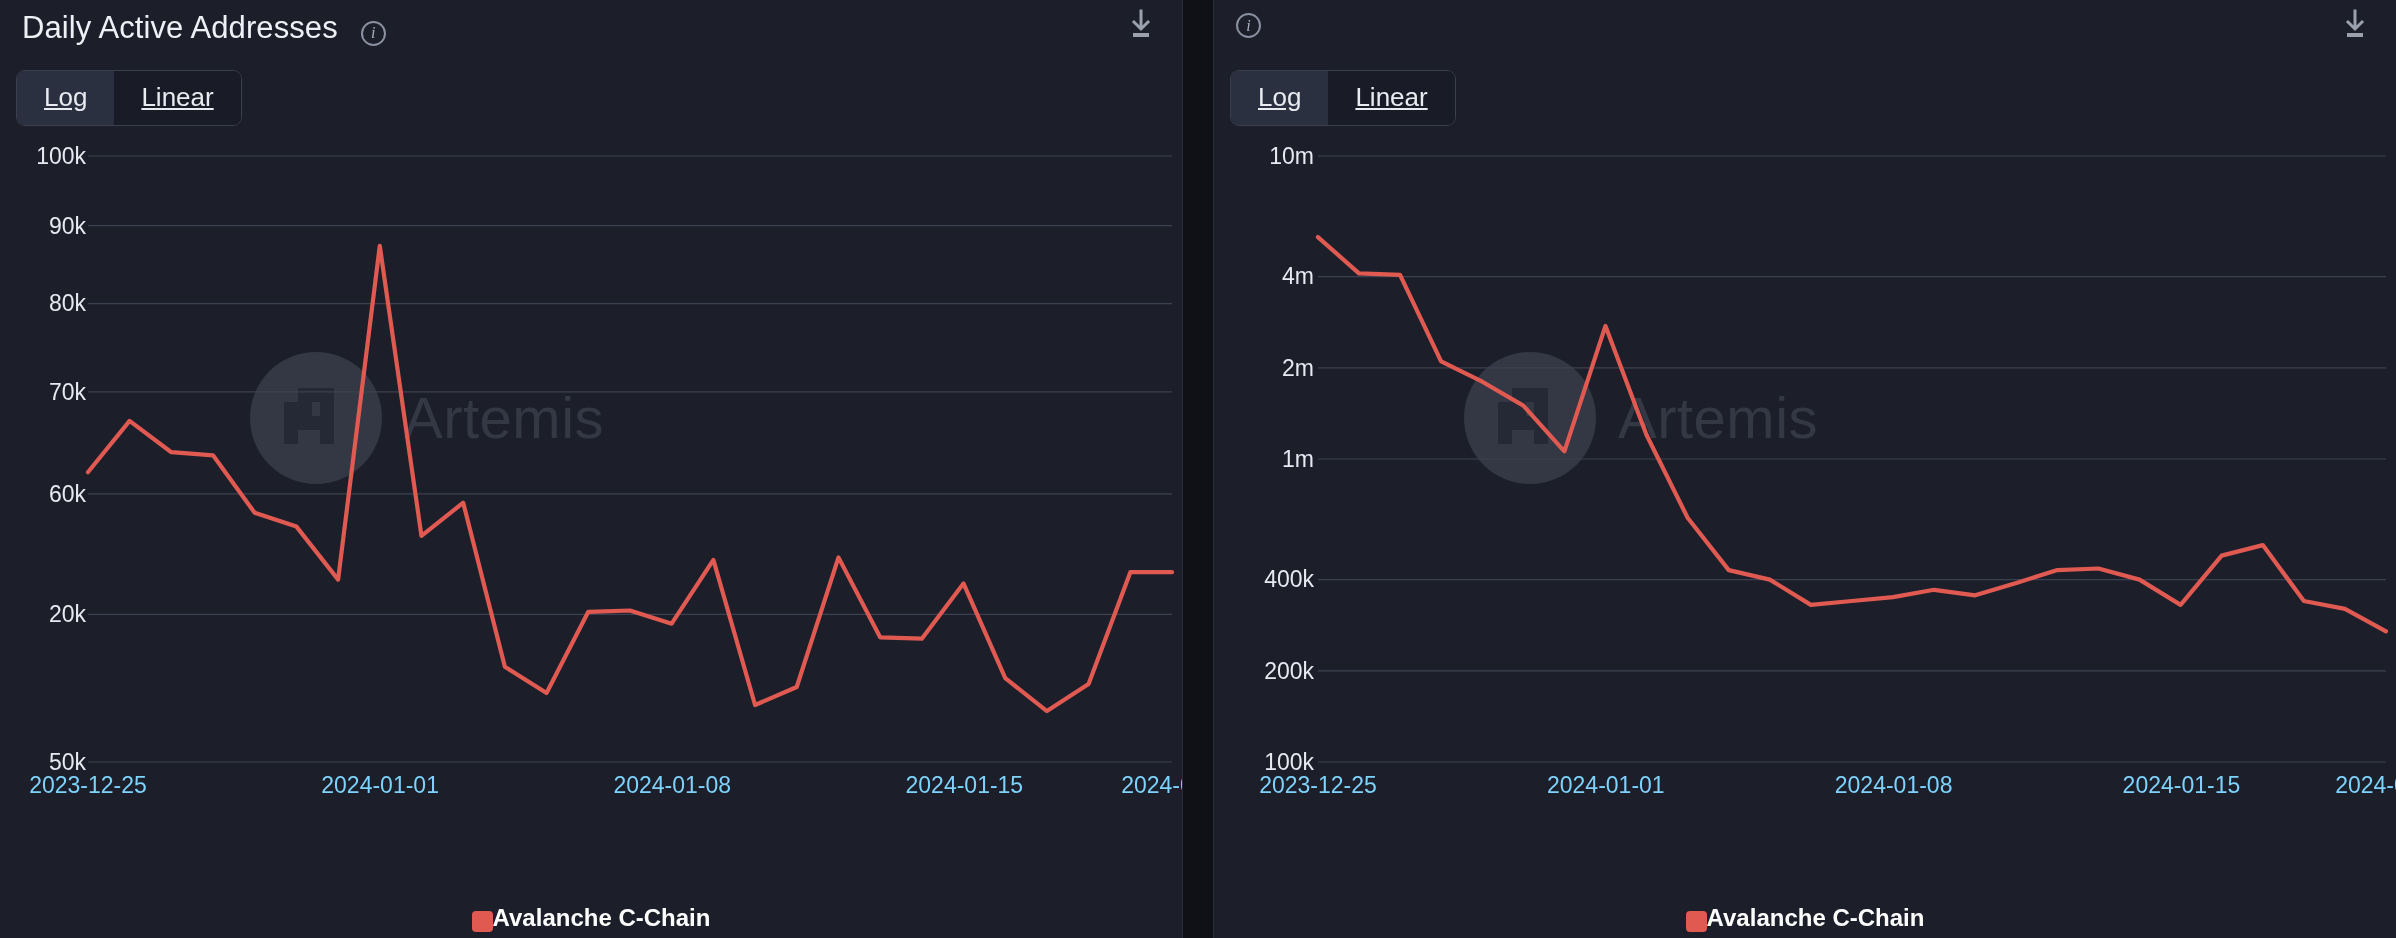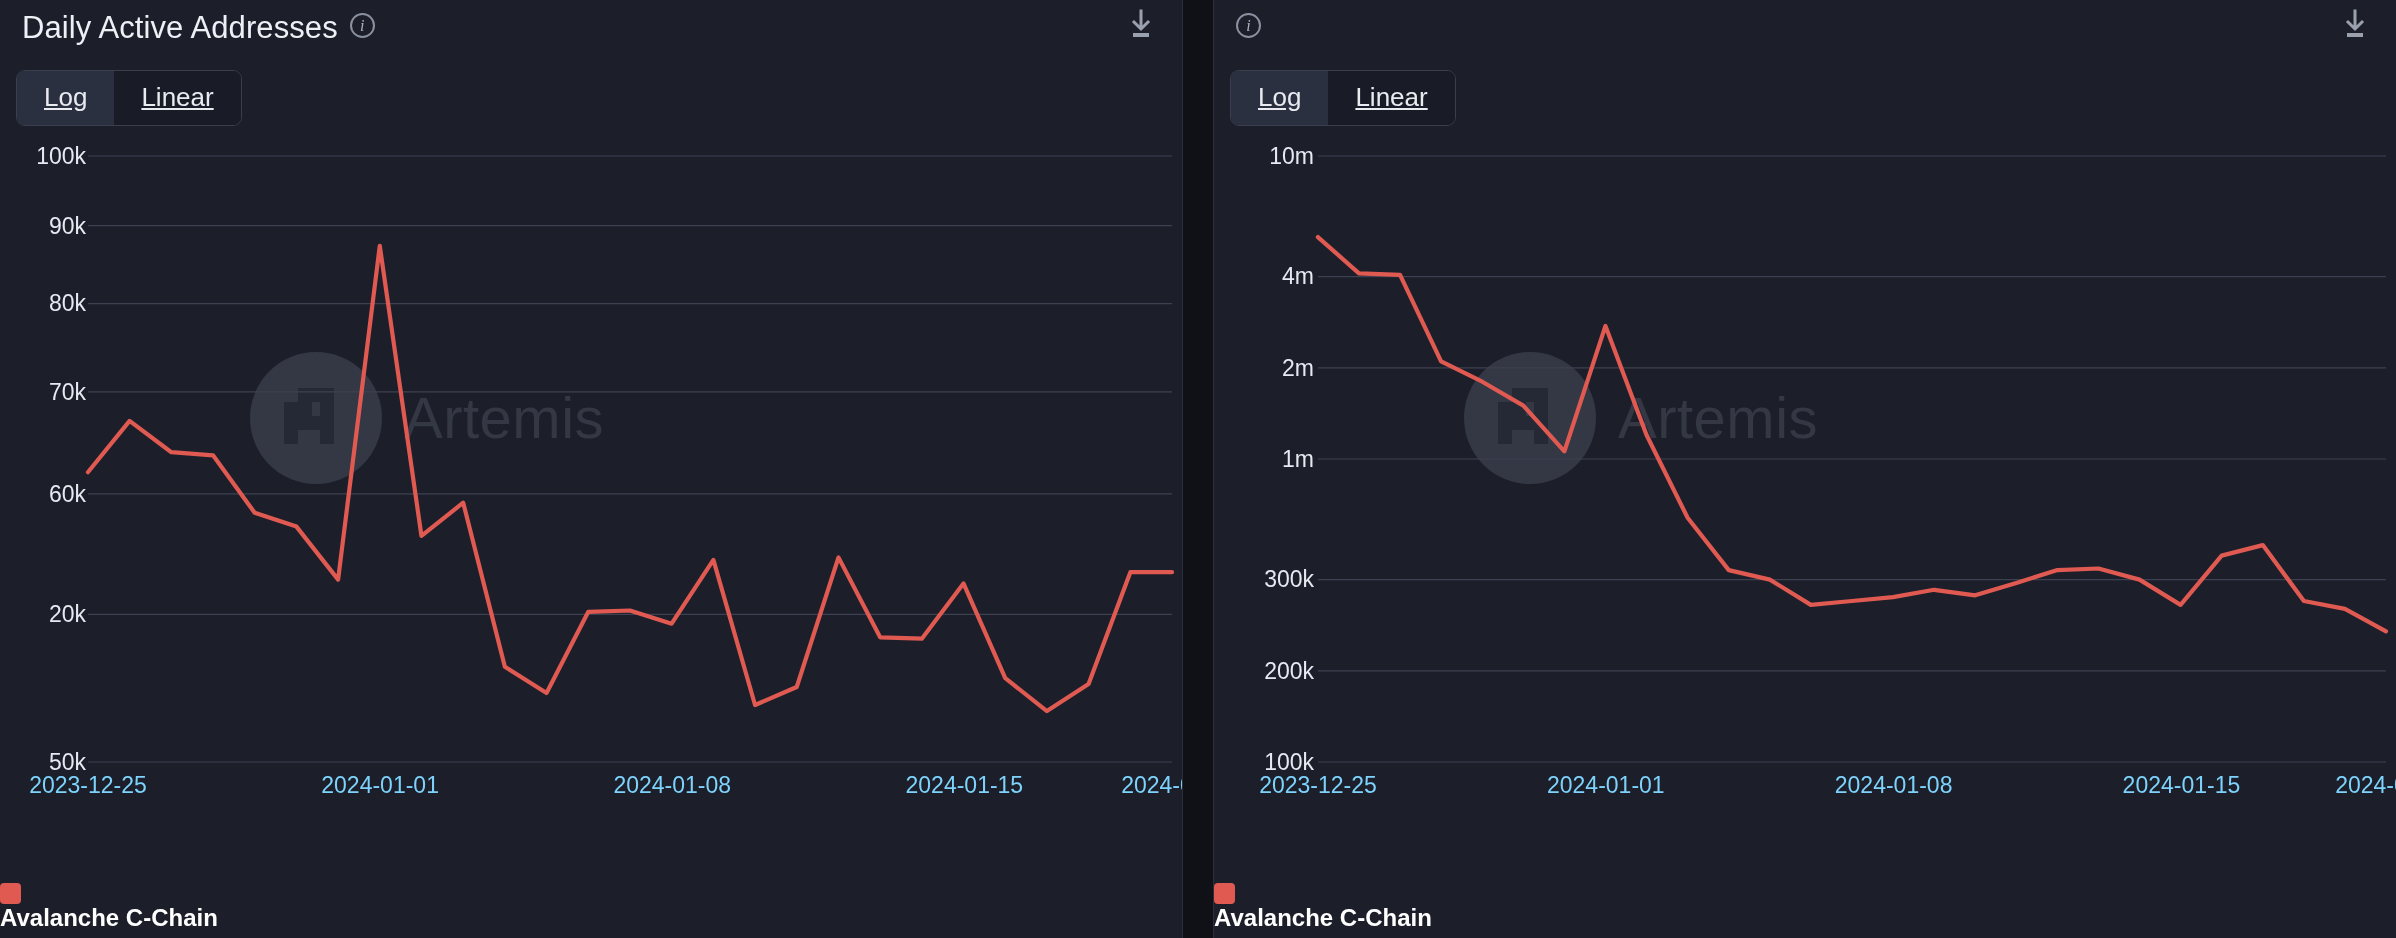--- a/index.html
+++ b/index.html
@@ -21,21 +21,21 @@
   .panel.gap   { width: 30px; background:#0f1116; }
   .panel.right { width: 1183px; border-left: 1px solid #2a2e3b; }
 
   .panel-head {
     position: relative;
     padding: 10px 28px 0 22px;
     height: 56px;
     display: flex;
     align-items: flex-start;
   }
-  .title-row { display: flex; align-items: flex-start; gap: 12px; }
+  .title-row { display: flex; align-items: flex-end; gap: 23px; }
   .panel-title {
     font-size: 31px;
     font-weight: 400;
     color: #eef0f5;
     letter-spacing: .1px;
     line-height: 1.15;
   }
   .info-icon {
     width: 25px; height: 25px;
     border: 2px solid #8a90a0;
@@ -134,23 +134,22 @@
     color: #343845;
     font-weight: 400;
     letter-spacing: .5px;
   }
 
   .legend {
     position: absolute;
     bottom: 6px;
     left: 0; right: 0;
     display: flex;
-    align-items: flex-start;
+    align-items: flex-end;
     justify-content: center;
-    flex-direction: column;
   }
   .legend-swatch {
     width: 21px; height: 21px;
     border-radius: 4px;
   }
   .legend-label {
     font-size: 24px;
     font-weight: bold;
     color: #ffffff;
   }
@@ -250,21 +249,21 @@
       <button class="seg active">Log</button>
       <button class="seg">Linear</button>
     </div>
 
     <div class="plot-wrap">
       <div class="yaxis-col" id="yaxis-1" style="width:100px;">
           <span class="ytick" style="top: 14px;">10m</span>
           <span class="ytick" style="top: 134.576px;">4m</span>
           <span class="ytick" style="top: 225.788px;">2m</span>
           <span class="ytick" style="top: 317px;">1m</span>
-          <span class="ytick" style="top: 437.576px;">300k</span>
+          <span class="ytick" style="top: 437.576px;">400k</span>
           <span class="ytick" style="top: 528.788px;">200k</span>
           <span class="ytick" style="top: 620px;">100k</span>
         </div>
       <div class="watermark" style="left:250px; top:210px;">
         <span class="wm-circle">
           <svg viewBox="0 0 132 132" width="132" height="132">
             <g fill="#252935">
               <rect x="48" y="36" width="36" height="14"></rect>
               <rect x="48" y="50" width="14" height="14"></rect>
               <rect x="70" y="50" width="14" height="14"></rect>

